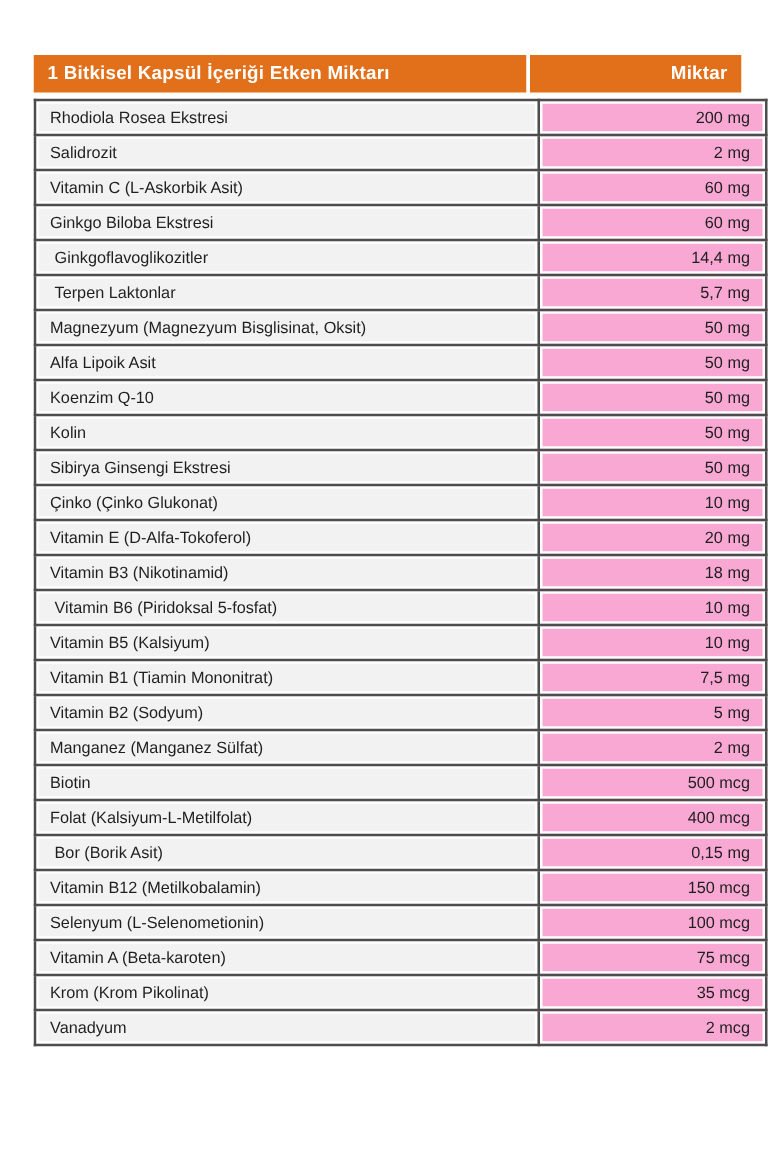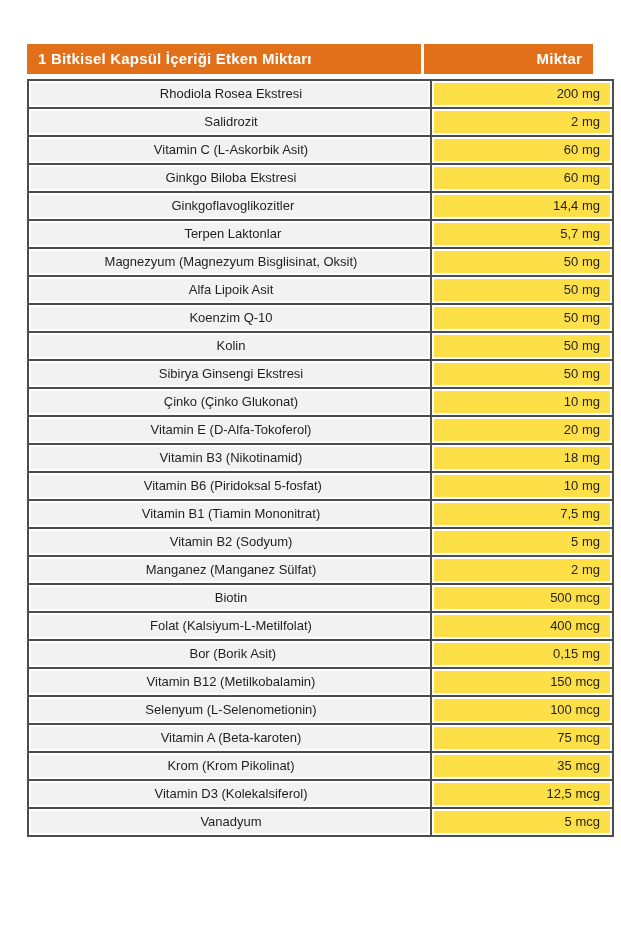--- a/index.html
+++ b/index.html
@@ -64,25 +64,25 @@
     color: var(--body_text, #1F1F1F);
     line-height: 26px;
     white-space: pre;
     overflow: hidden;
     vertical-align: middle;
   }
   td.cell-name {
     width: 382px;
     background: var(--row_bg, #F2F2F2);
     padding: 0 8px 0 11px;
-    text-align: center;
+    text-align: left;
   }
   td.cell-amount {
     width: 160px;
-    background: #fde047;
+    background: #f9a8d4;
     padding: 0 12px 0 8px;
     text-align: right;
   }
 </style>
 </head>
 <body>
 
 <div class="page">
   <div class="facts">
 
@@ -162,20 +162,24 @@
   <tr>
     <td class="cell-name">Vitamin B3 (Nikotinamid)</td>
     <td class="cell-amount">18 mg</td>
   </tr>
 
   <tr>
     <td class="cell-name">&nbsp;Vitamin B6 (Piridoksal 5-fosfat)</td>
     <td class="cell-amount">10 mg</td>
   </tr>
 
+  <tr>
+    <td class="cell-name">Vitamin B5 (Kalsiyum)</td>
+    <td class="cell-amount">10 mg</td>
+  </tr>
 
   <tr>
     <td class="cell-name">Vitamin B1 (Tiamin Mononitrat)</td>
     <td class="cell-amount">7,5 mg</td>
   </tr>
 
   <tr>
     <td class="cell-name">Vitamin B2 (Sodyum)</td>
     <td class="cell-amount">5 mg</td>
   </tr>
@@ -213,26 +217,22 @@
   <tr>
     <td class="cell-name">Vitamin A (Beta-karoten)</td>
     <td class="cell-amount">75 mcg</td>
   </tr>
 
   <tr>
     <td class="cell-name">Krom (Krom Pikolinat)</td>
     <td class="cell-amount">35 mcg</td>
   </tr>
 
-  <tr>
-    <td class="cell-name">Vitamin D3 (Kolekalsiferol)</td>
-    <td class="cell-amount">12,5 mcg</td>
-  </tr>
 
   <tr>
     <td class="cell-name">Vanadyum</td>
-    <td class="cell-amount">5 mcg</td>
+    <td class="cell-amount">2 mcg</td>
   </tr>
 </tbody>
     </table>
 
   </div>
 </div>
 
 </body></html>

